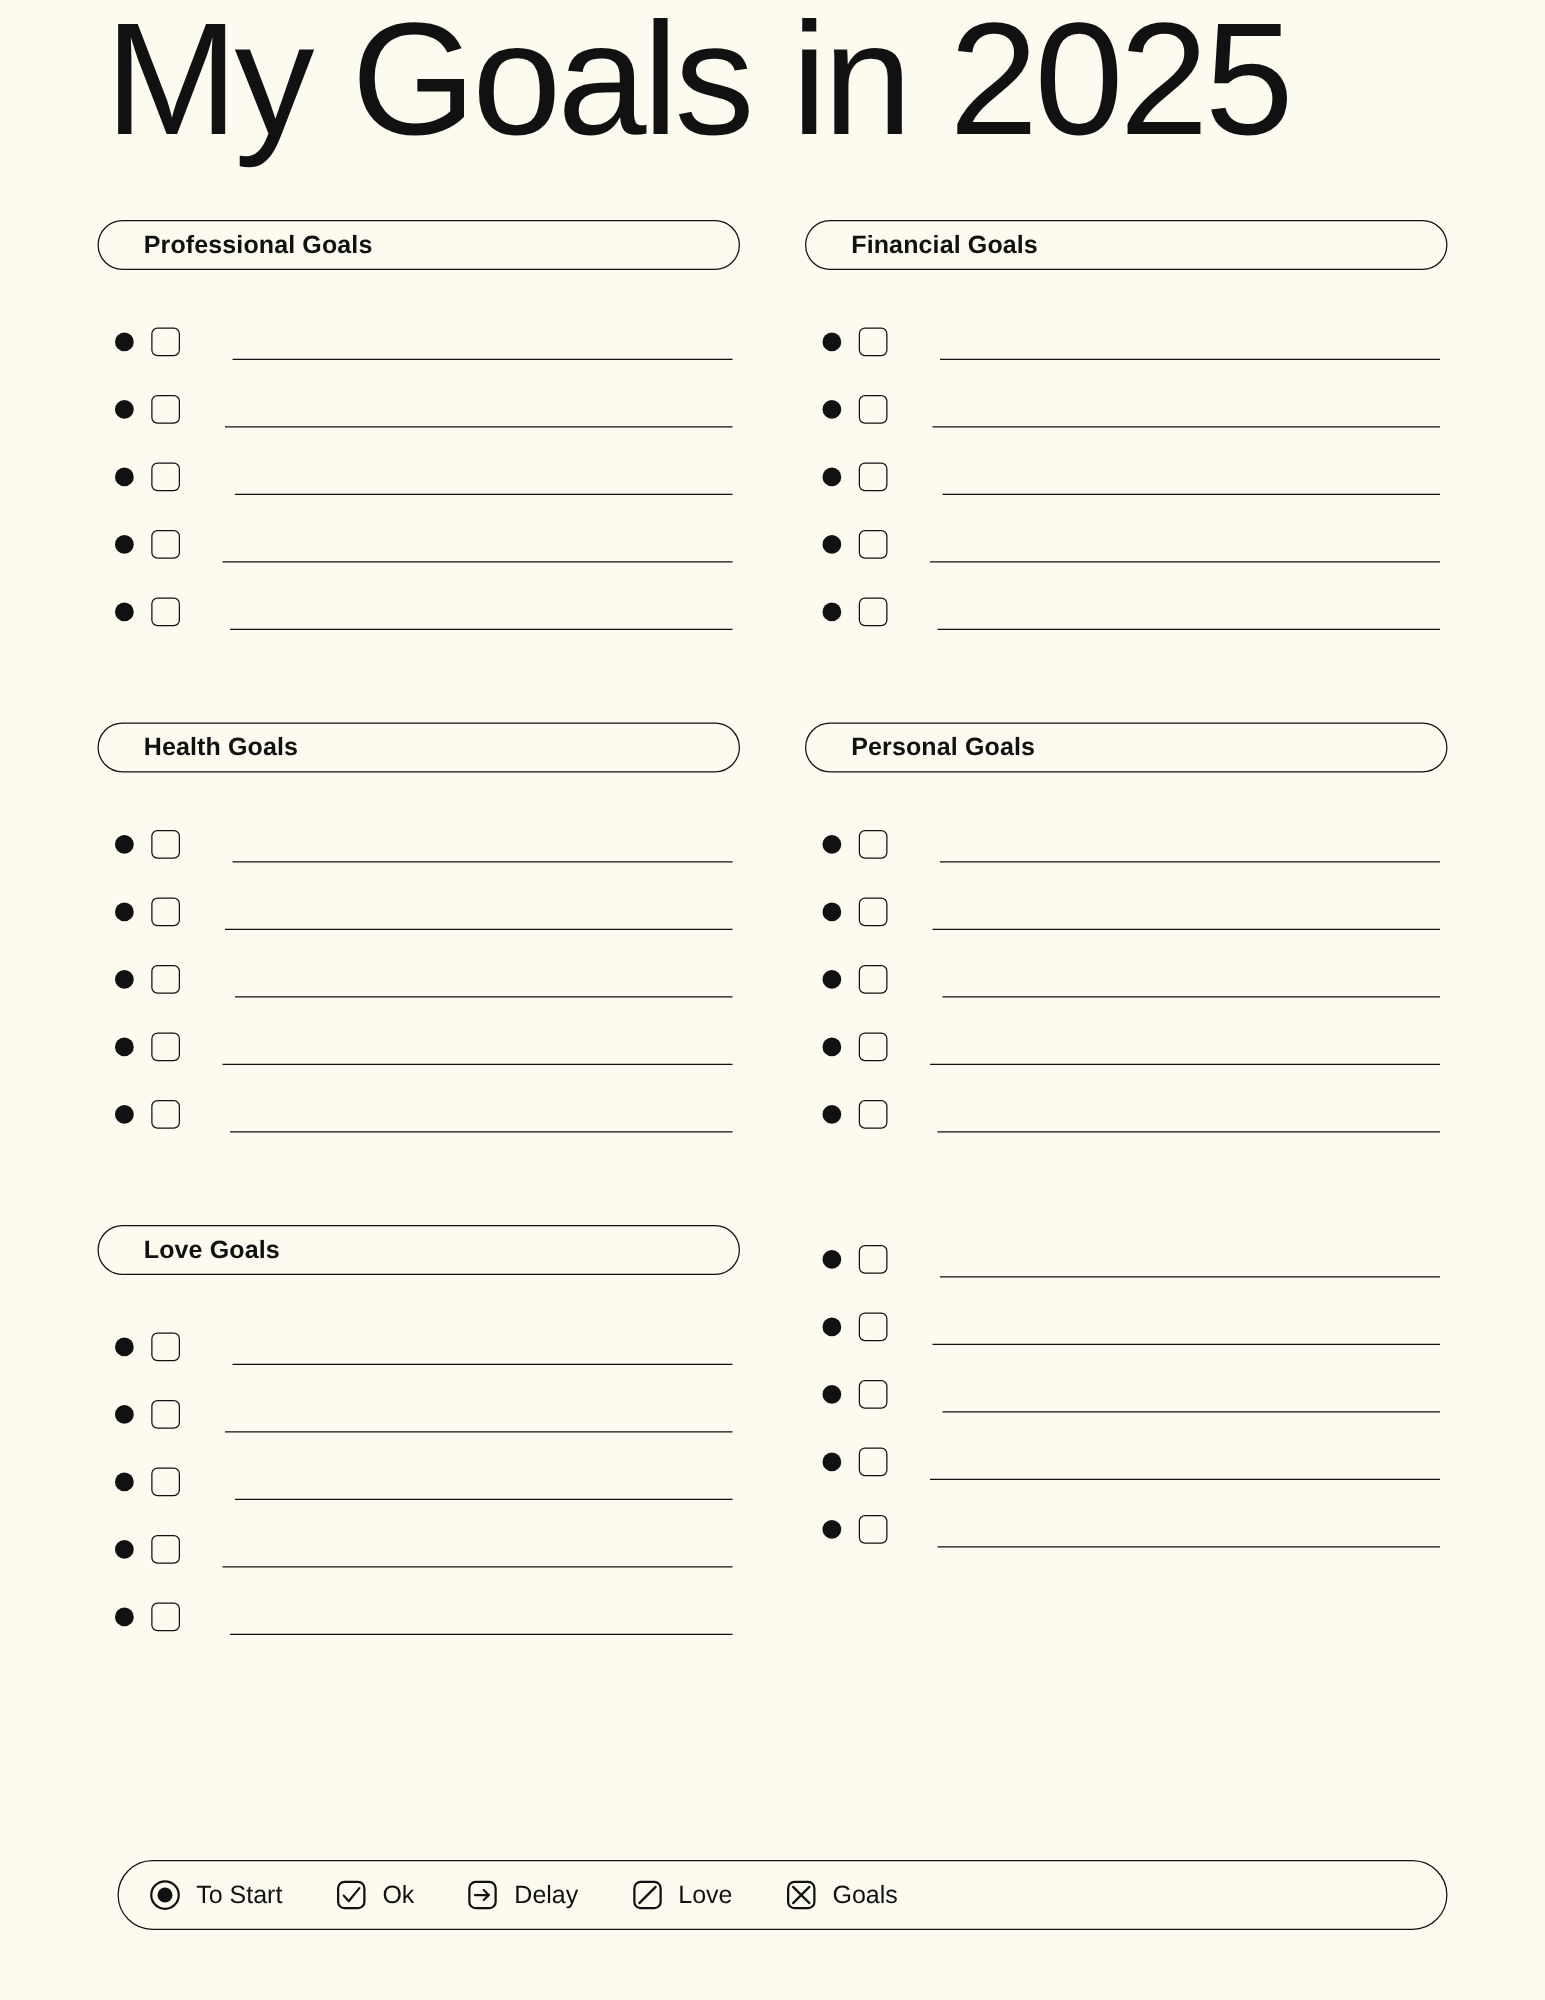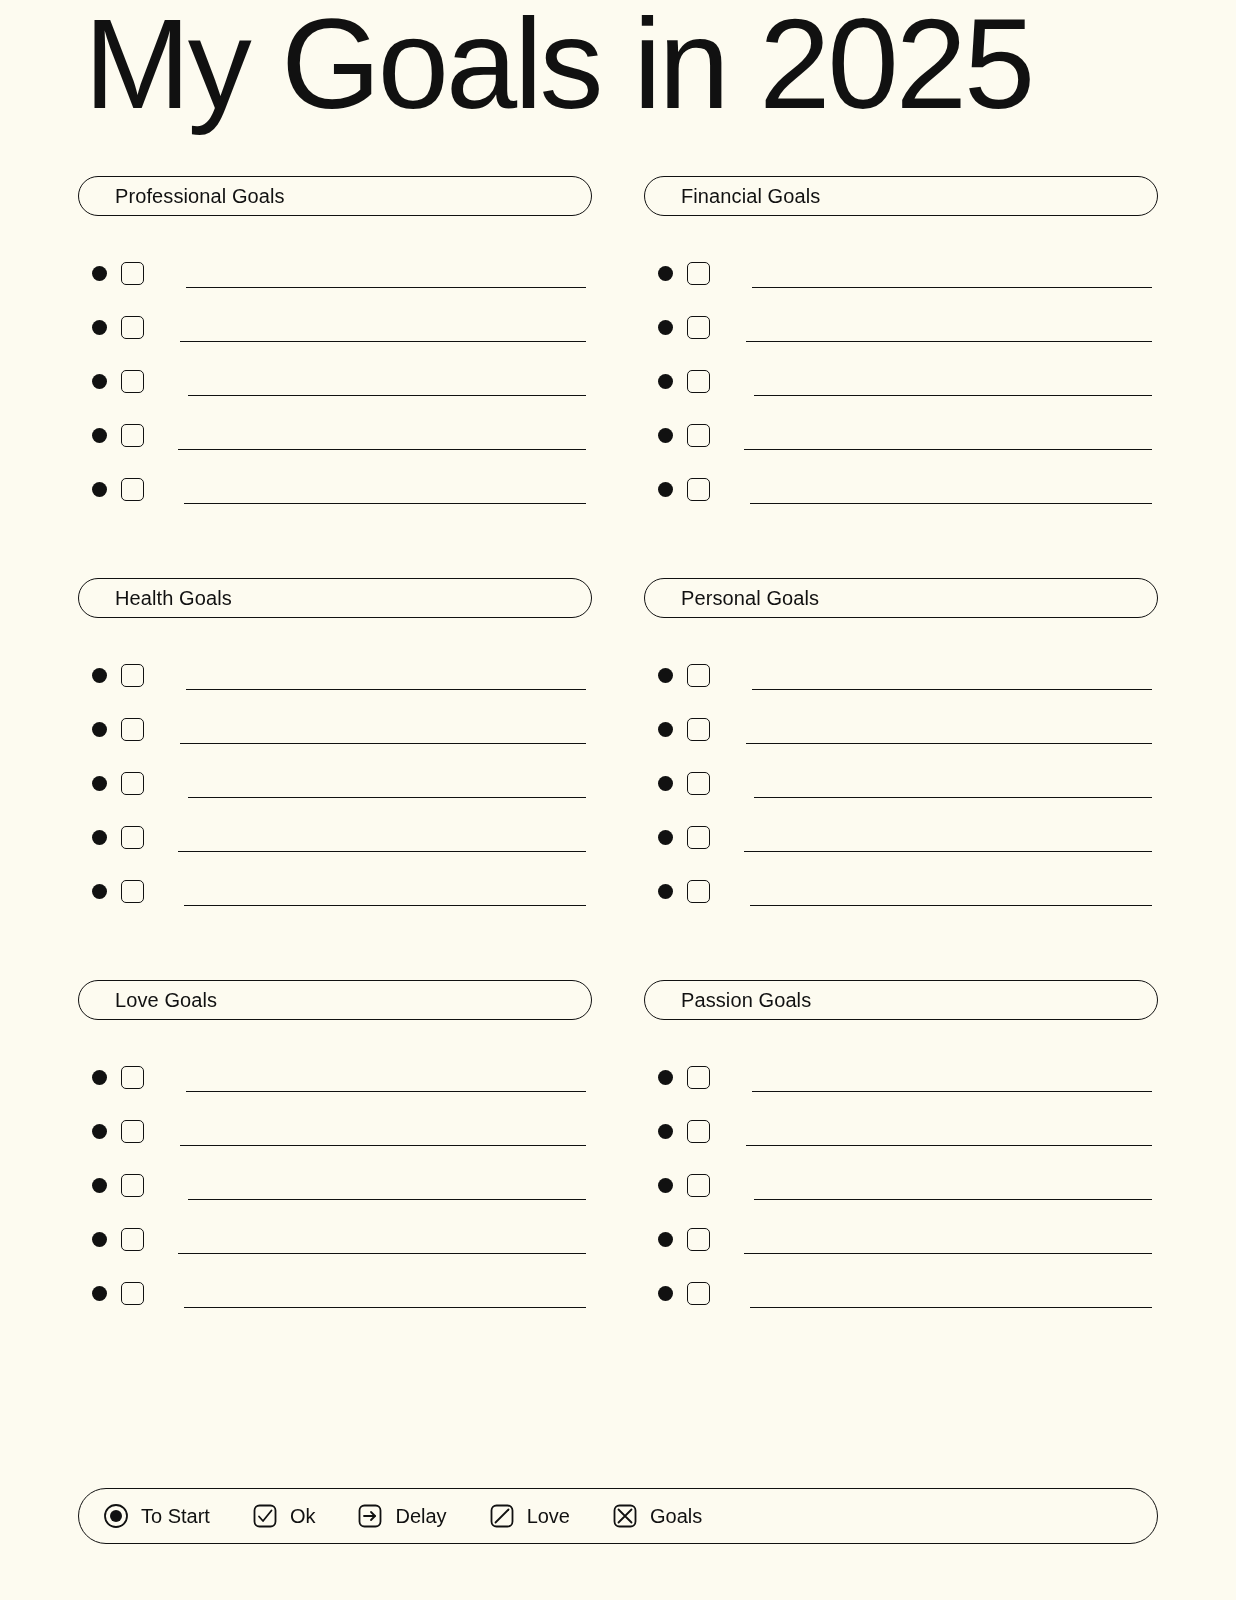--- a/index.html
+++ b/index.html
@@ -29,20 +29,21 @@
     line-height: 1.0;
     margin: 0;
     padding-left: 6px;
     color: #111111;
     white-space: nowrap;
   }
   .columns {
     display: flex;
     gap: 52px;
     margin-top: 48px;
+    font-weight: bold;
   }
   .col {
     flex: 1 1 0;
     min-width: 0;
   }
   .section {
     margin-bottom: 62px;
   }
   .section:last-child {
     margin-bottom: 0;
@@ -99,21 +100,21 @@
   }
   
   .rows .row:nth-child(1) .line { margin-left: 42px; }
   .rows .row:nth-child(2) .line { margin-left: 36px; }
   .rows .row:nth-child(3) .line { margin-left: 44px; }
   .rows .row:nth-child(4) .line { margin-left: 34px; }
   .rows .row:nth-child(5) .line { margin-left: 40px; }
 
   .legend {
     position: absolute;
-    left: 78px;
+    left: 94px;
     right: 78px;
     bottom: 56px;
     height: 56px;
     border: 1.6px solid #111111;
     border-radius: 28px;
     display: flex;
     padding-left: 24px;
     box-sizing: border-box;
   }
   .legend-item {
@@ -307,23 +308,20 @@
           </div>
           <div class="row">
             <span class="bullet"></span>
             <span class="checkbox"></span>
             <span class="line"></span>
           </div>
         </div>
       </div>
 
       <div class="section">
-        <div class="section-header">
-          <span>Passion Goals</span>
-        </div>
         <div class="rows">
           <div class="row">
             <span class="bullet"></span>
             <span class="checkbox"></span>
             <span class="line"></span>
           </div>
           <div class="row">
             <span class="bullet"></span>
             <span class="checkbox"></span>
             <span class="line"></span>

